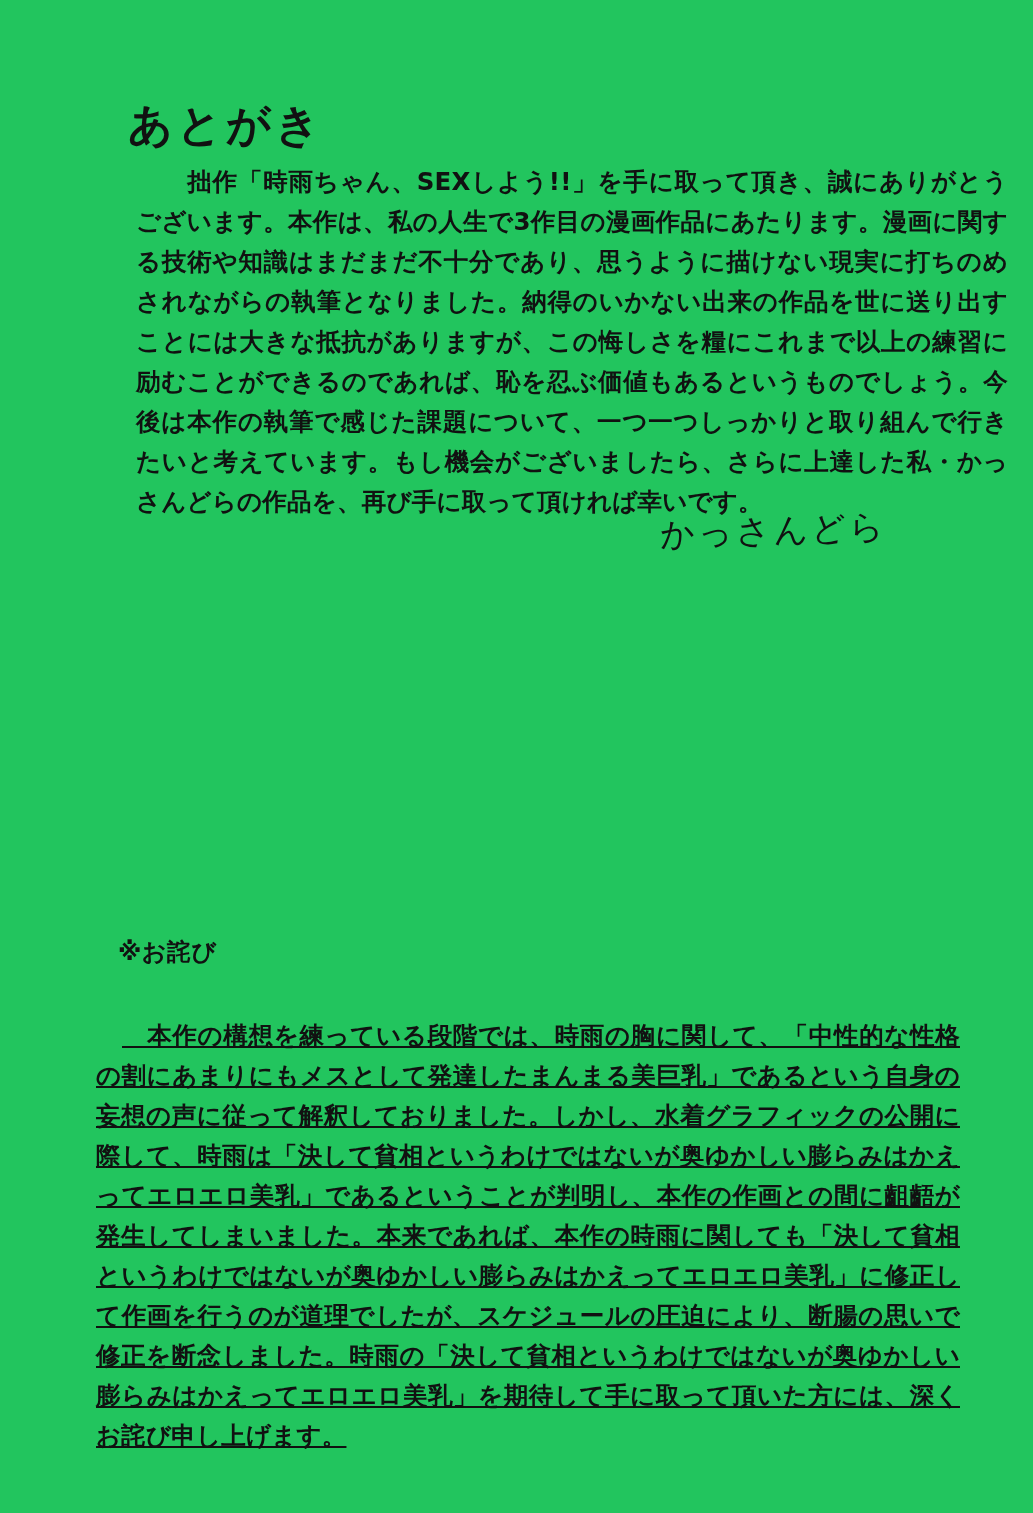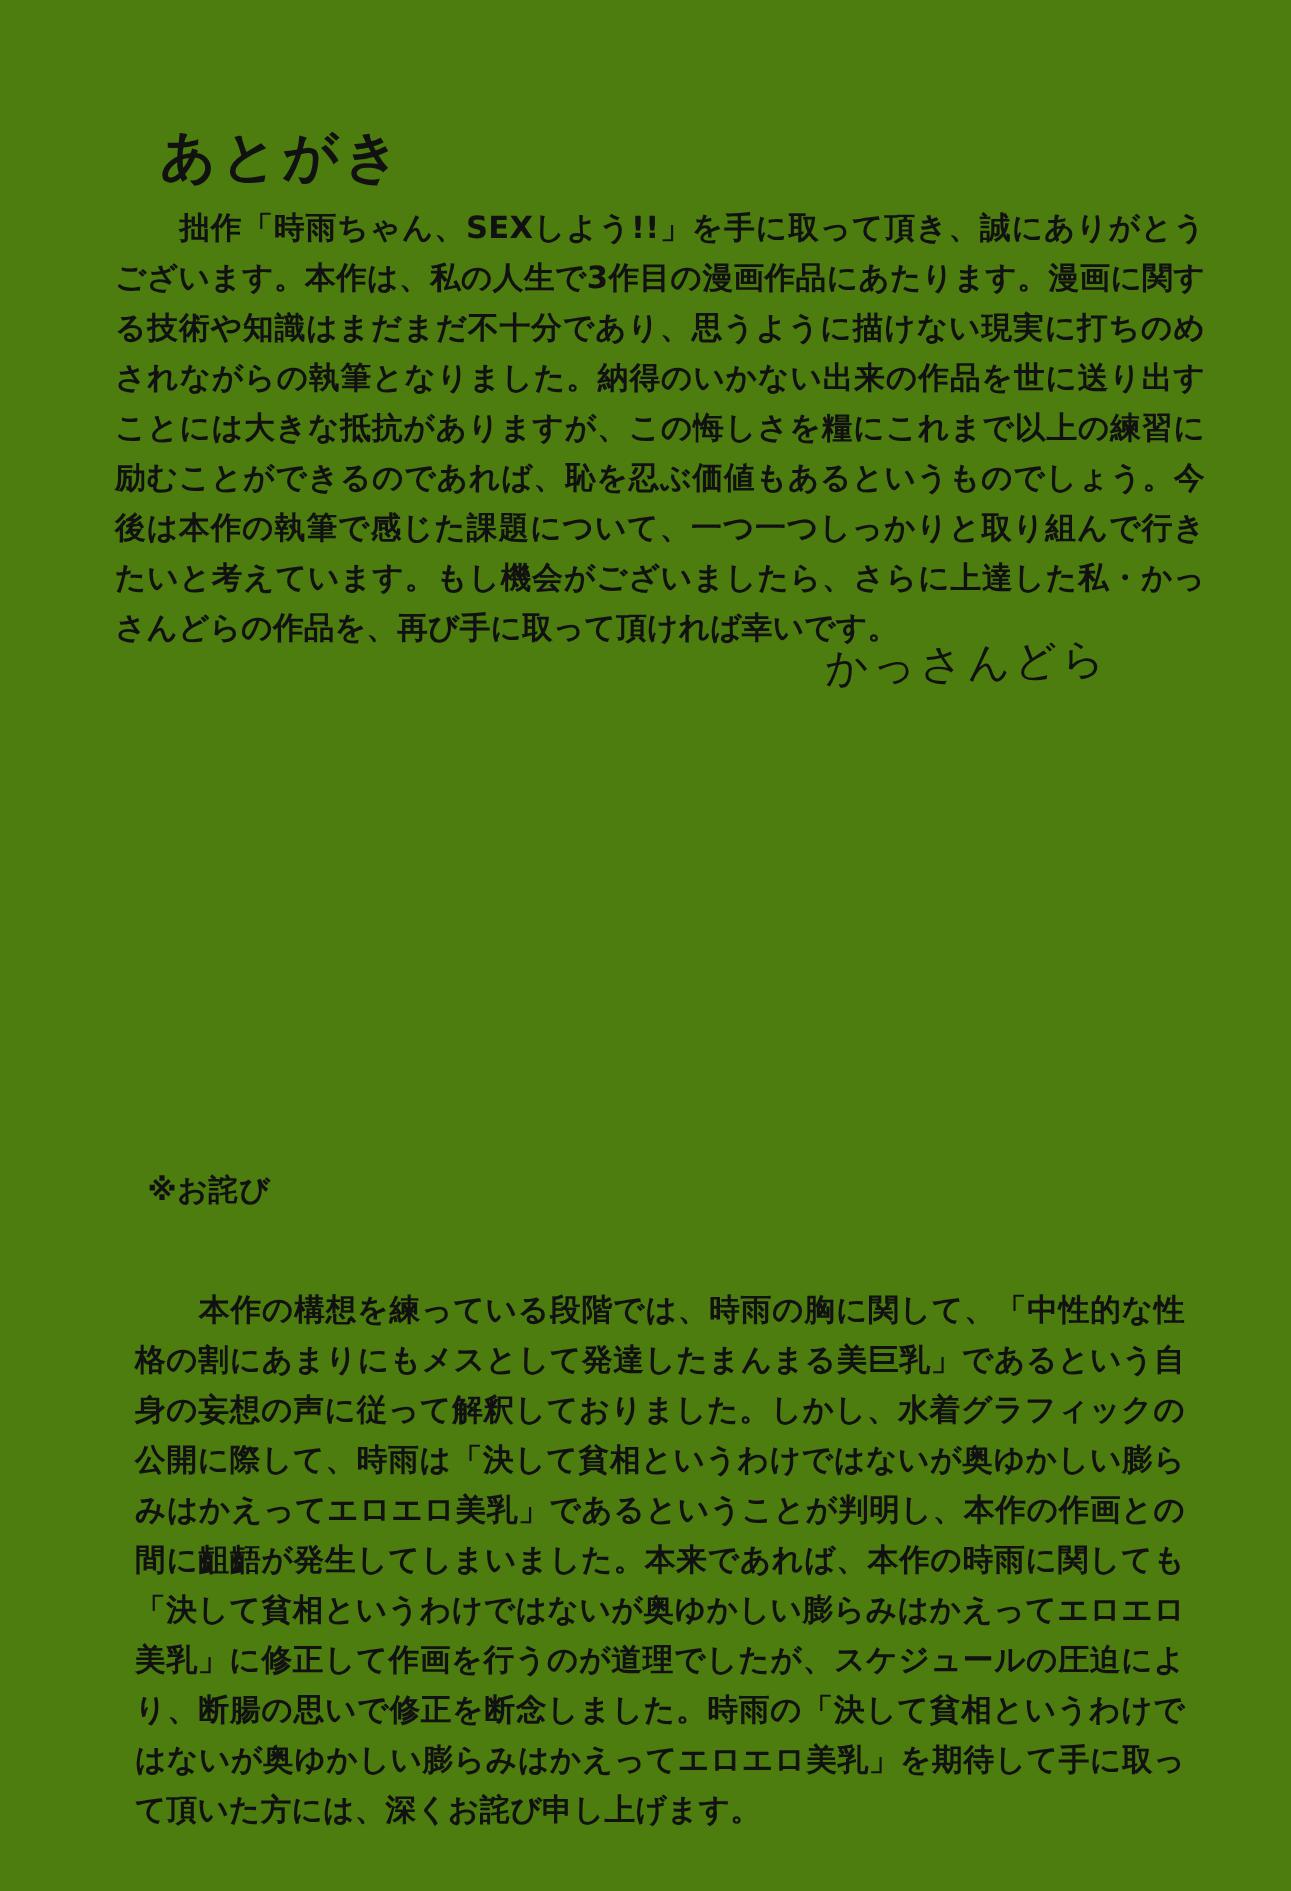--- a/index.html
+++ b/index.html
@@ -11,21 +11,21 @@
     width: 1033px;
     height: 1513px;
     position: relative;
     font-family: "DejaVu Sans", sans-serif;
     color: #1a1a1a;
     overflow: hidden;
   }
   .page {
     position: absolute;
     inset: 0;
-    background: #4d7c0f;
+    background: #22c55e;
   }
   .afterword-title {
     position: absolute;
     left: 128px;
     top: 96px;
     font-size: 44px;
     font-weight: bold;
     letter-spacing: 4px;
     color: #111;
     font-family: "DejaVu Sans", sans-serif;
@@ -37,20 +37,21 @@
     font-size: 24.5px;
     line-height: 40px;
     letter-spacing: 0.2px;
     font-weight: bold;
     color: #111;
     text-align: justify;
     text-justify: inter-character;
   }
   #main-body {
     top: 162px;
+    margin-left: 44px;
   }
   #main-body p {
     margin: 0;
     text-indent: 26px;
   }
   .signature {
     position: absolute;
     left: 660px;
     top: 508px;
     font-size: 34px;
@@ -66,22 +67,23 @@
     top: 936px;
     font-size: 24px;
     font-weight: bold;
     color: #111;
     letter-spacing: 0.5px;
   }
   #notice-body {
     top: 1012px;
   }
   #notice-body p {
-    margin: 16px;
+    margin: 4px;
     text-indent: 26px;
+    text-decoration: underline;
   }
   .page-number {
     position: absolute;
     left: 0;
     right: 0;
     top: 1458px;
     text-align: center;
     font-size: 27px;
     font-weight: bold;
     color: #111;

